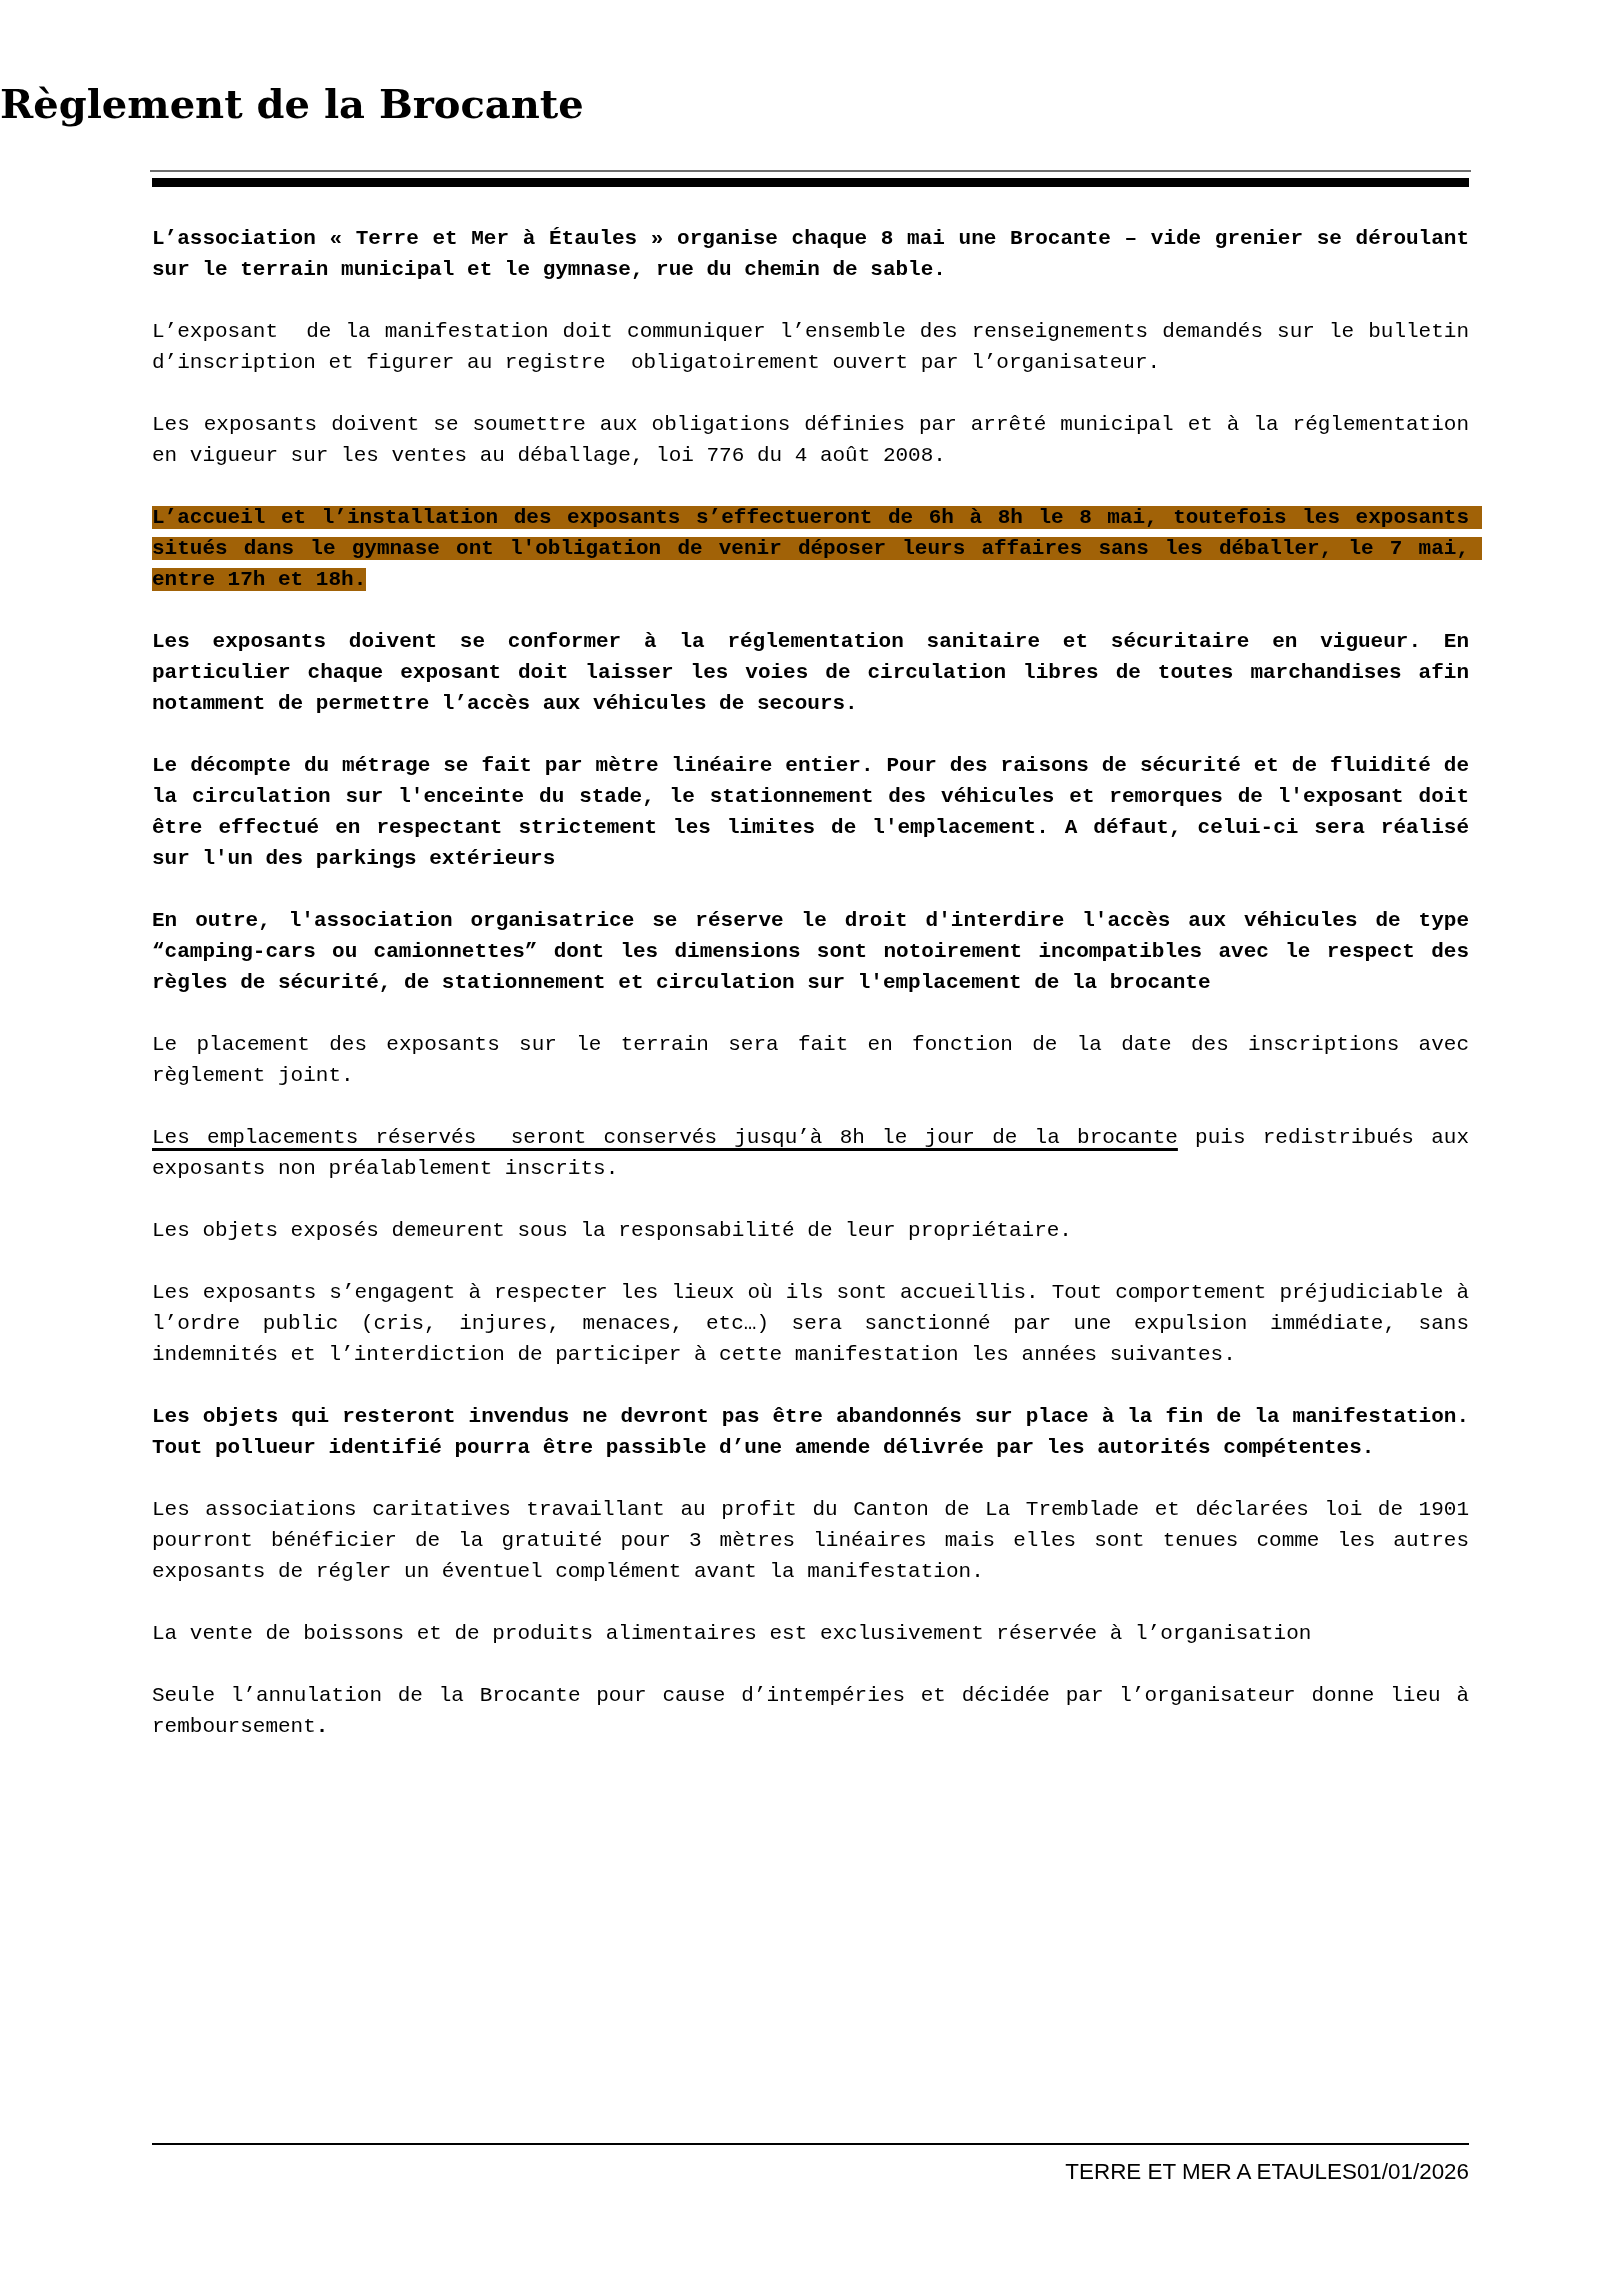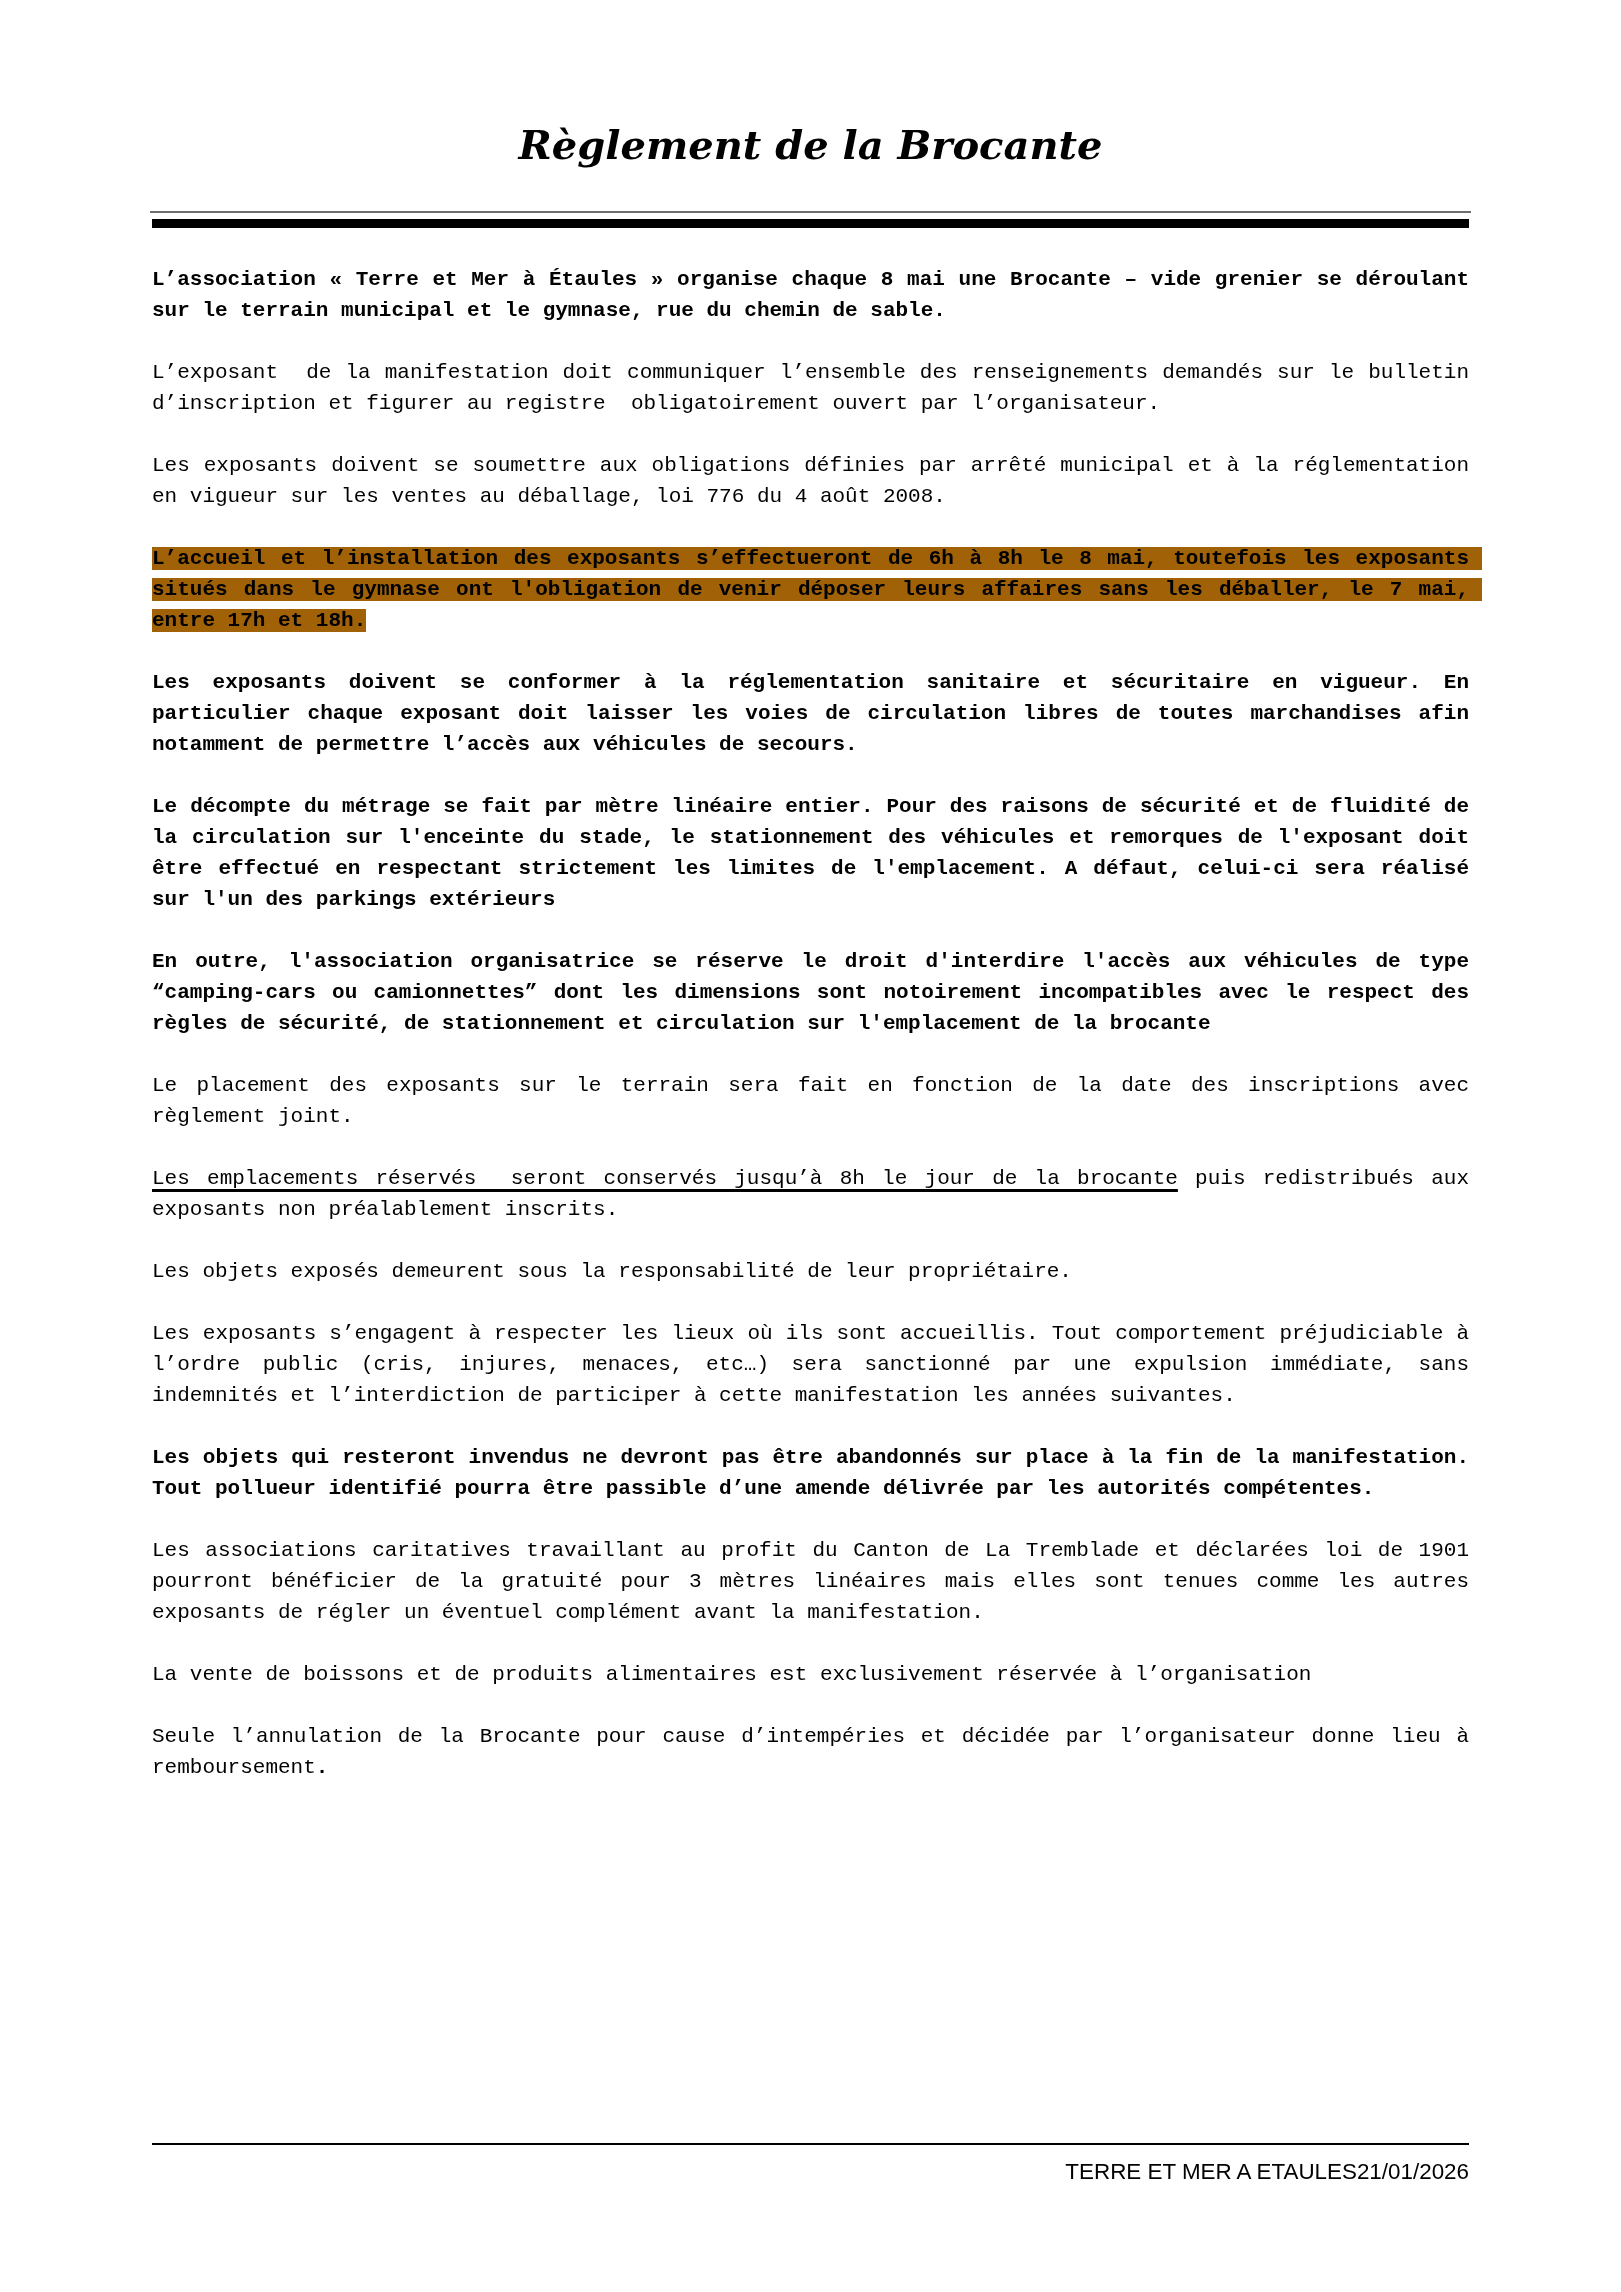--- a/index.html
+++ b/index.html
@@ -7,23 +7,22 @@
   .page {
     position: relative;
     width: 1621px;
     height: 2293px;
     background: #ffffff;
     color: #000000;
     font-family: "Liberation Sans", sans-serif;
     overflow: hidden;
   }
   .header {
-    padding-top: 118px;
-    text-align: center;
-    font-style: italic;
+    padding-top: 77px;
+    text-align: left;
   }
   .title {
     font-family: "DejaVu Serif", serif;
     font-weight: 700;
     font-size: 40px;
     line-height: 54px;
     color: #000000;
     display: inline-block;
   }
   .rule-thin {
@@ -94,17 +93,17 @@
       <p class="para"><span>Les objets exposés demeurent sous la responsabilité de leur propriétaire.</span></p>
       <p class="para"><span>Les exposants s’engagent à respecter les lieux où ils sont accueillis. Tout comportement préjudiciable à l’ordre public (cris, injures, menaces, etc…) sera sanctionné par une expulsion immédiate, sans indemnités et l’interdiction de participer à cette manifestation les années suivantes.</span></p>
       <p class="para"><span class="b">Les objets qui resteront invendus ne devront pas être abandonnés sur place à la fin de la manifestation. Tout pollueur identifié pourra être passible d’une amende délivrée par les autorités compétentes.</span></p>
       <p class="para"><span>Les associations caritatives travaillant au profit du Canton de La Tremblade et déclarées loi de 1901 pourront bénéficier de la gratuité pour 3 mètres linéaires mais elles sont tenues comme les autres exposants de régler un éventuel complément avant la manifestation.</span></p>
       <p class="para"><span>La vente de boissons et de produits alimentaires est exclusivement réservée à l’organisation</span></p>
       <p class="para"><span>Seule l’annulation de la Brocante pour cause d’intempéries et décidée par l’organisateur donne lieu à remboursement</span><span class="b">.</span></p>
     </main>
 
   <footer class="footer">
     <span>TERRE ET MER A ETAULES</span>
-    <span>21/01/2026</span>
+    <span>01/01/2026</span>
   </footer>
 
 </div>
 
 
 </body></html>

